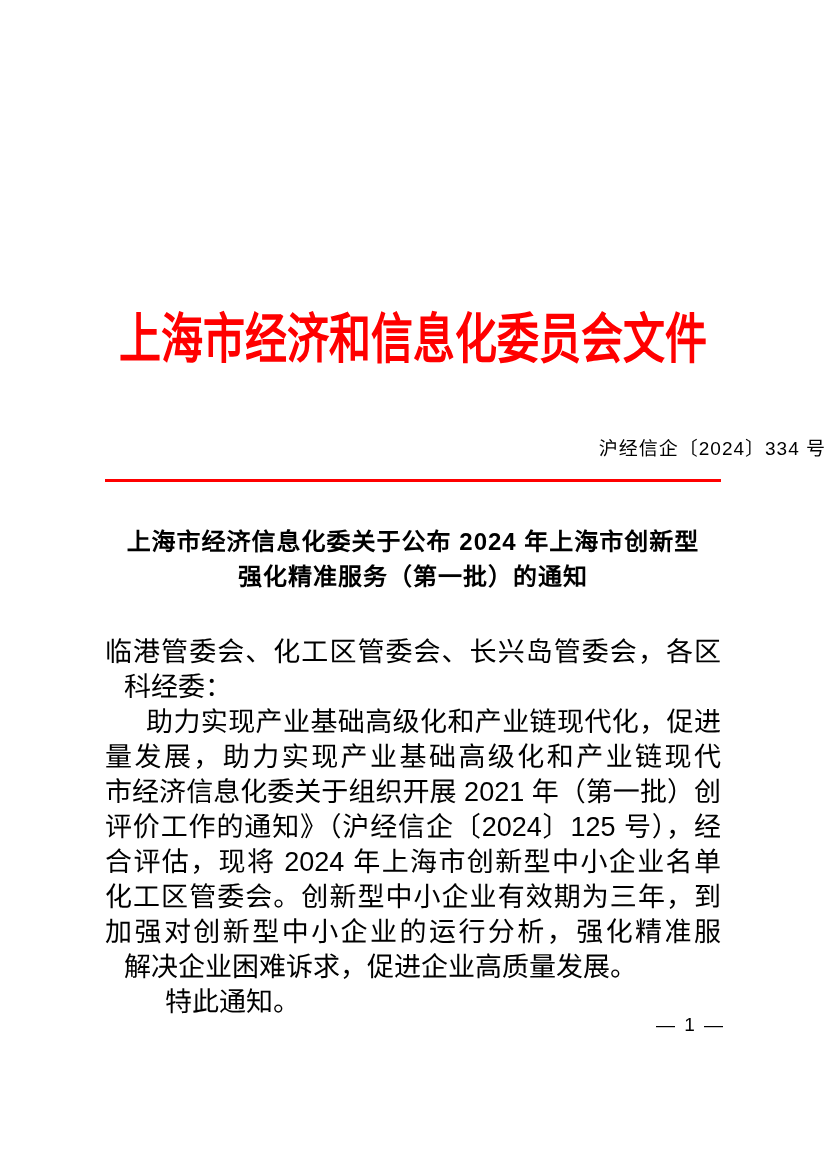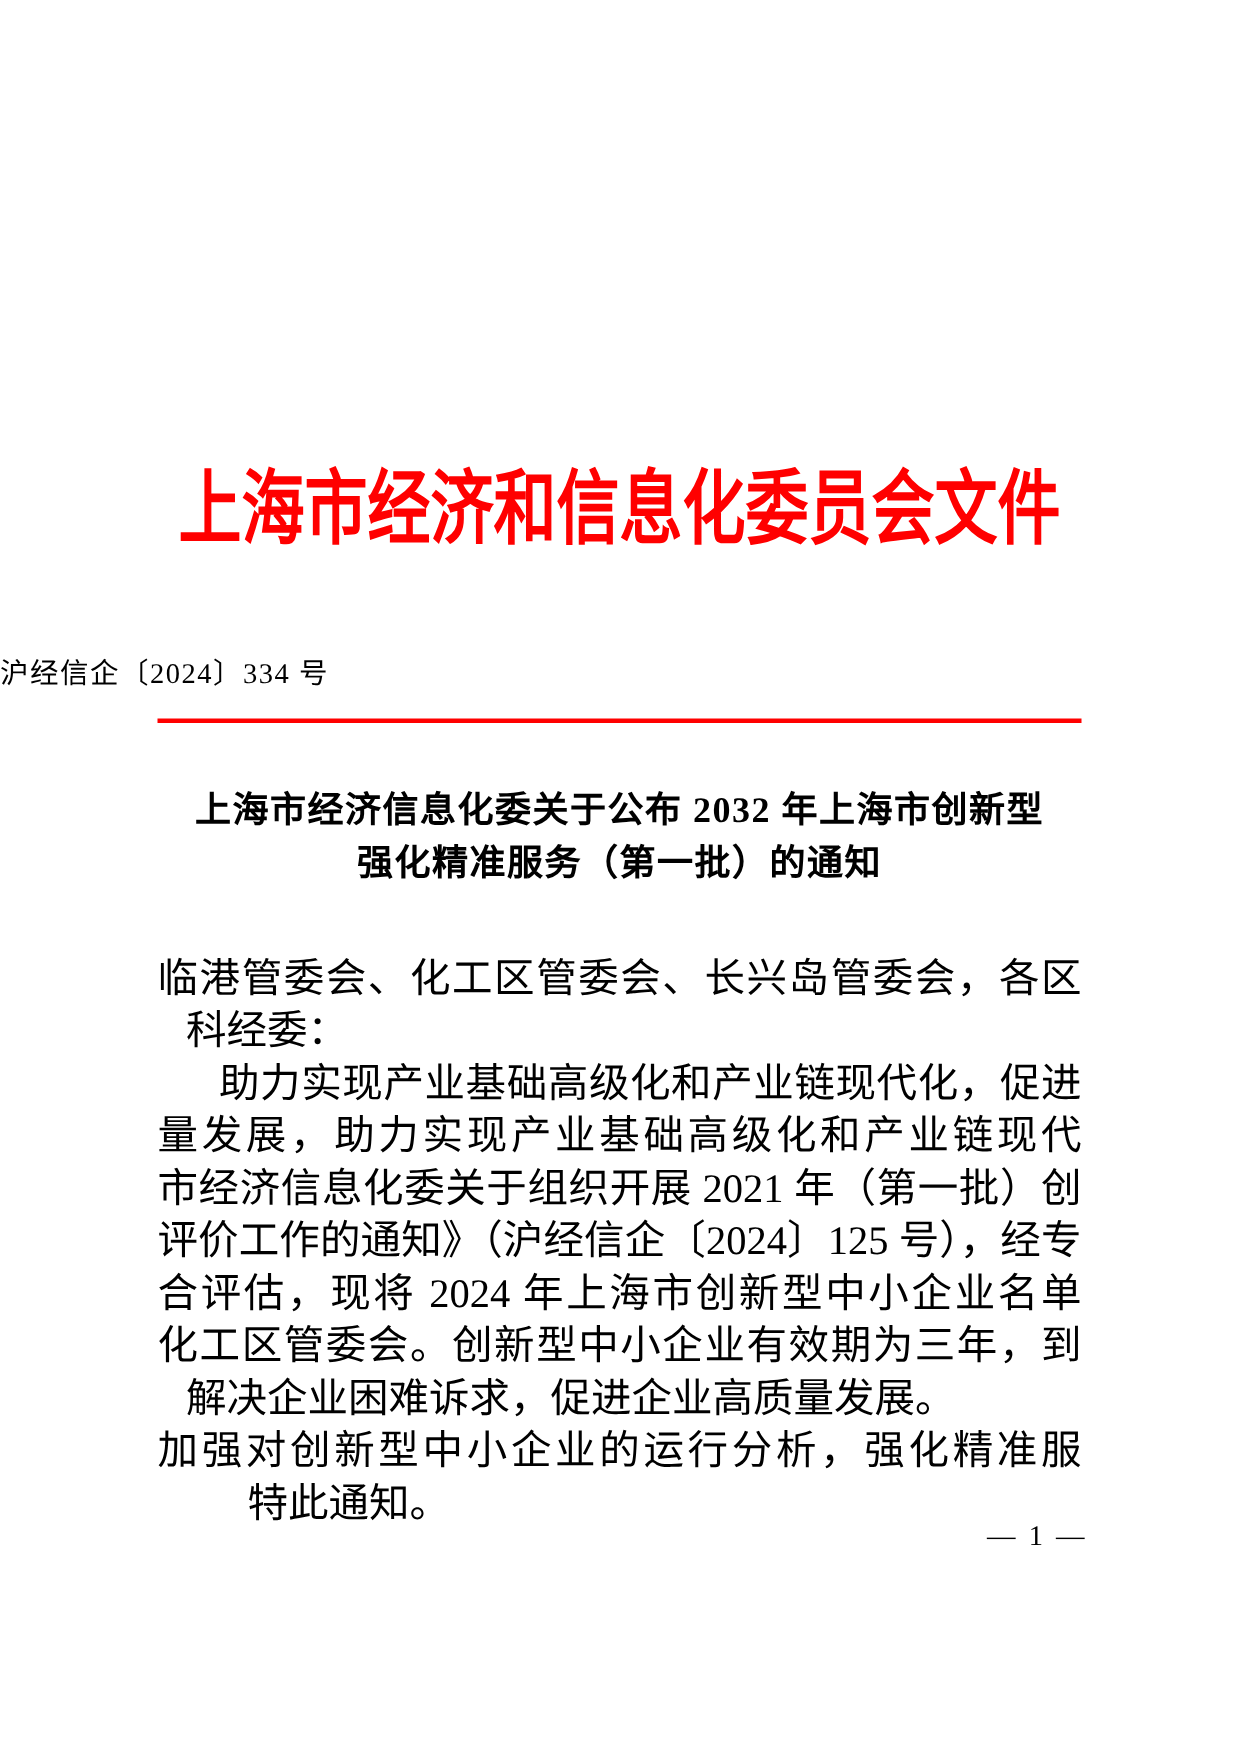--- a/index.html
+++ b/index.html
@@ -8,21 +8,21 @@
     padding: 0;
     background: #ffffff;
   }
   .page {
     position: relative;
     width: 826px;
     height: 1169px;
     margin: 0 auto;
     background: #ffffff;
     overflow: hidden;
-    font-family: Liberation Serif, serif;
+    font-family: Liberation Sans, sans-serif;
     color: #000000;
   }
   
   .agency-header {
     position: absolute;
     top: 294px;
     left: 0;
     width: 100%;
     text-align: center;
     color: #ff0000;
@@ -32,21 +32,21 @@
     white-space: nowrap;
     transform: scaleY(1.3);
     transform-origin: center top;
   }
   
   .doc-number {
     position: absolute;
     top: 433px;
     left: 0;
     width: 100%;
-    text-align: left;
+    text-align: right;
     font-size: 19px;
     letter-spacing: 1px;
   }
   
   .red-rule {
     position: absolute;
     top: 479px;
     left: 105px;
     width: 616px;
     height: 3px;
@@ -103,35 +103,35 @@
 
 <div class="page">
 
   <div class="agency-header">上海市经济和信息化委员会文件</div>
 
   <div class="doc-number">沪经信企〔2024〕334 号</div>
 
   <div class="red-rule"></div>
 
   <h1 class="doc-title">
-    <span class="title-line">上海市经济信息化委关于公布 2032 年上海市创新型</span>
+    <span class="title-line">上海市经济信息化委关于公布 2024 年上海市创新型</span>
     <span class="title-line">强化精准服务（第一批）的通知</span>
   </h1>
 
   <div class="body-block">
     <div class="line">临港管委会、化工区管委会、长兴岛管委会，各区经委（商务委）、</div>
     <div class="line left-last">科经委：</div>
 
     <div class="line indent">助力实现产业基础高级化和产业链现代化，促进中小企业高质</div>
     <div class="line">量发展，助力实现产业基础高级化和产业链现代化，根据《上海</div>
     <div class="line">市经济信息化委关于组织开展 2021 年（第一批）创新型中小企业</div>
     <div class="line">评价工作的通知》（沪经信企〔2024〕125 号），经专家评审和综</div>
     <div class="line">合评估，现将 2024 年上海市创新型中小企业名单（第一批）535</div>
     <div class="line">化工区管委会。创新型中小企业有效期为三年，到期复核。各区应</div>
+    <div class="line">加强对创新型中小企业的运行分析，强化精准服务，快速、及时</div>
     <div class="line left-last">解决企业困难诉求，促进企业高质量发展。</div>
-    <div class="line">加强对创新型中小企业的运行分析，强化精准服务，快速、及时</div>
 
     <div class="line left-last indent">特此通知。</div>
   </div>
 
   <div class="page-number">— 1 —</div>
 
 </div>
 
 </body></html>

